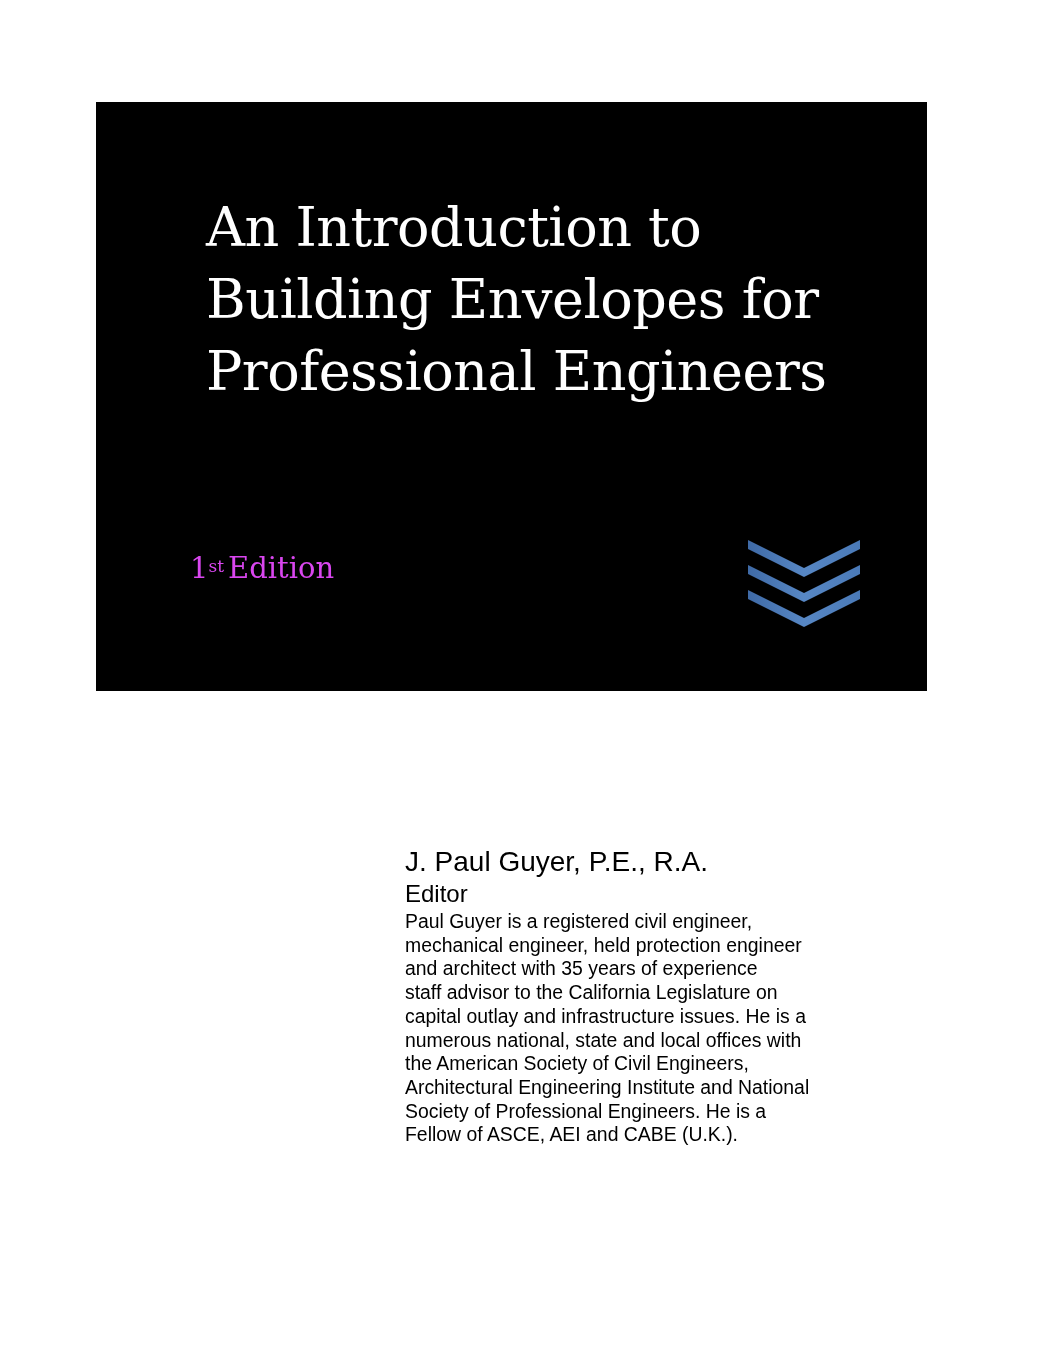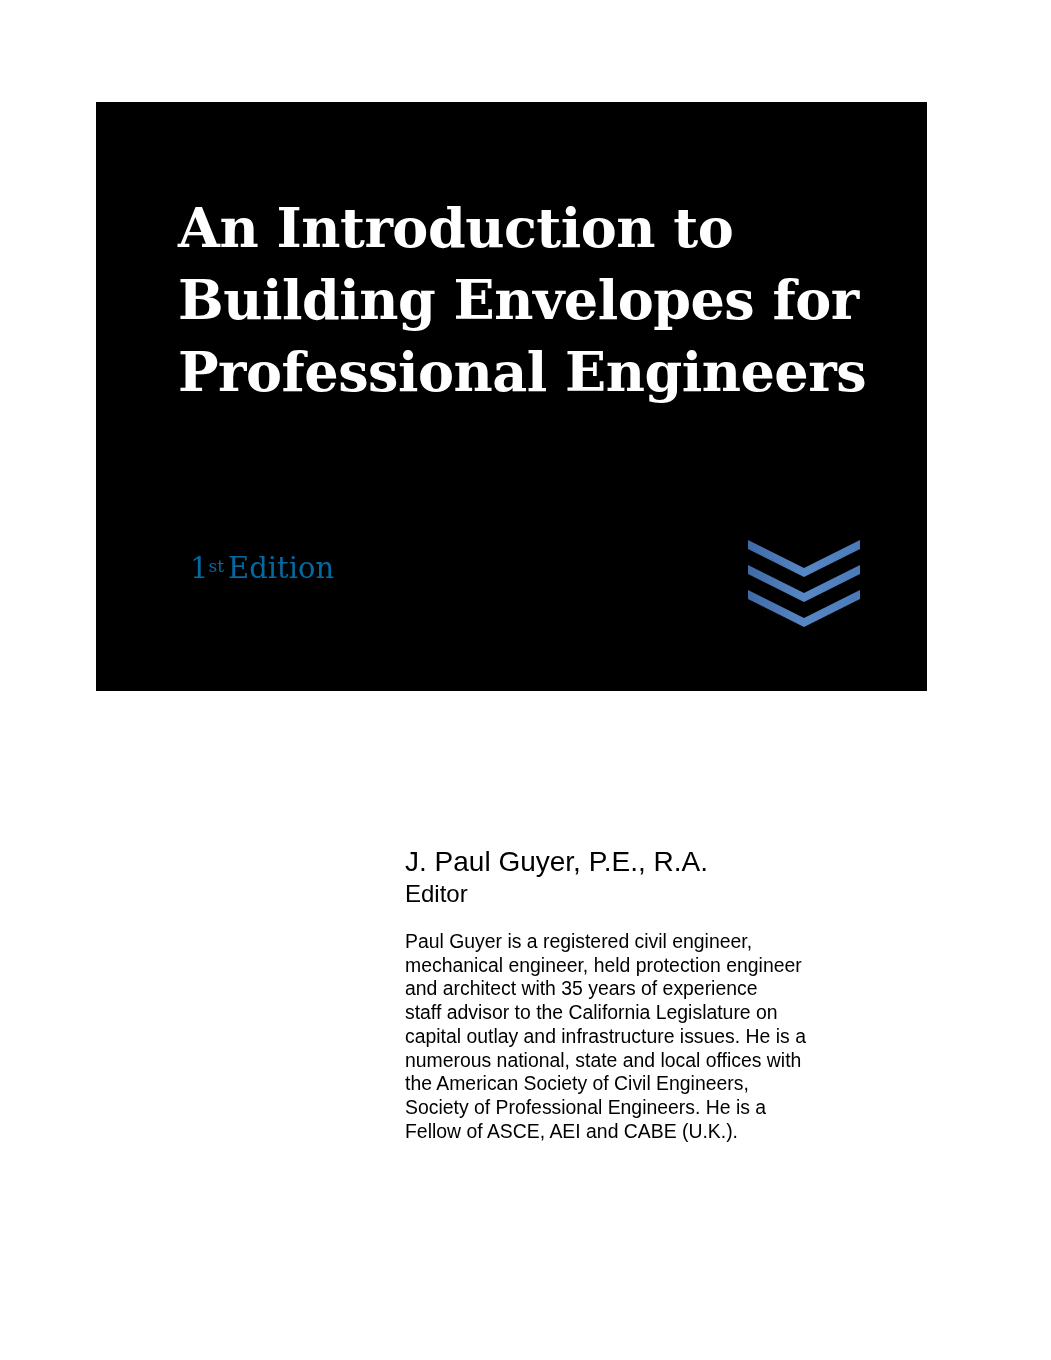--- a/index.html
+++ b/index.html
@@ -13,36 +13,36 @@
     .cover-panel {
       position: absolute;
       left: 96px;
       top: 102px;
       width: 831px;
       height: 589px;
       background: #000000;
     }
     .title {
       position: absolute;
-      left: 82px;
+      left: 110px;
       top: 90px;
       margin: 0;
       color: #ffffff;
       font-family: "DejaVu Serif", serif;
-      font-weight: bold;
+      font-weight: normal;
       font-size: 54px;
       line-height: 72px;
       letter-spacing: -0.5px;
     }
     .title span { display: block; white-space: nowrap; }
     .edition {
       position: absolute;
       left: 94px;
       top: 446px;
-      color: #0369a1;
+      color: #d946ef;
       font-family: "DejaVu Serif", serif;
       font-size: 29px;
       line-height: 40px;
       white-space: nowrap;
     }
     .edition sup {
       font-size: 17px;
       vertical-align: top;
       position: relative;
       top: -2px;
@@ -67,21 +67,20 @@
       font-size: 28px;
       line-height: 36px;
       white-space: nowrap;
     }
     .author-role {
       font-size: 24px;
       line-height: 32px;
       margin-top: -2px;
     }
     .bio {
-      margin-top: 20px;
       font-size: 19.4px;
       line-height: 23.7px;
     }
     .bio span { display: block; white-space: nowrap; }
   </style>
 </head>
 <body>
 
 <div class="cover-panel">
   <h1 class="title">
@@ -112,16 +111,17 @@
   <div class="author-name">J. Paul Guyer, P.E., R.A.</div>
   <div class="author-role">Editor</div>
   <div class="bio">
     <span>Paul Guyer is a registered civil engineer,</span>
     <span>mechanical engineer, held protection engineer</span>
     <span>and architect with 35 years of experience</span>
     <span>staff advisor to the California Legislature on</span>
     <span>capital outlay and infrastructure issues. He is a</span>
     <span>numerous national, state and local offices with</span>
     <span>the American Society of Civil Engineers,</span>
+    <span>Architectural Engineering Institute and National</span>
     <span>Society of Professional Engineers. He is a</span>
     <span>Fellow of ASCE, AEI and CABE (U.K.).</span>
   </div>
 </div>
 
 </body></html>

